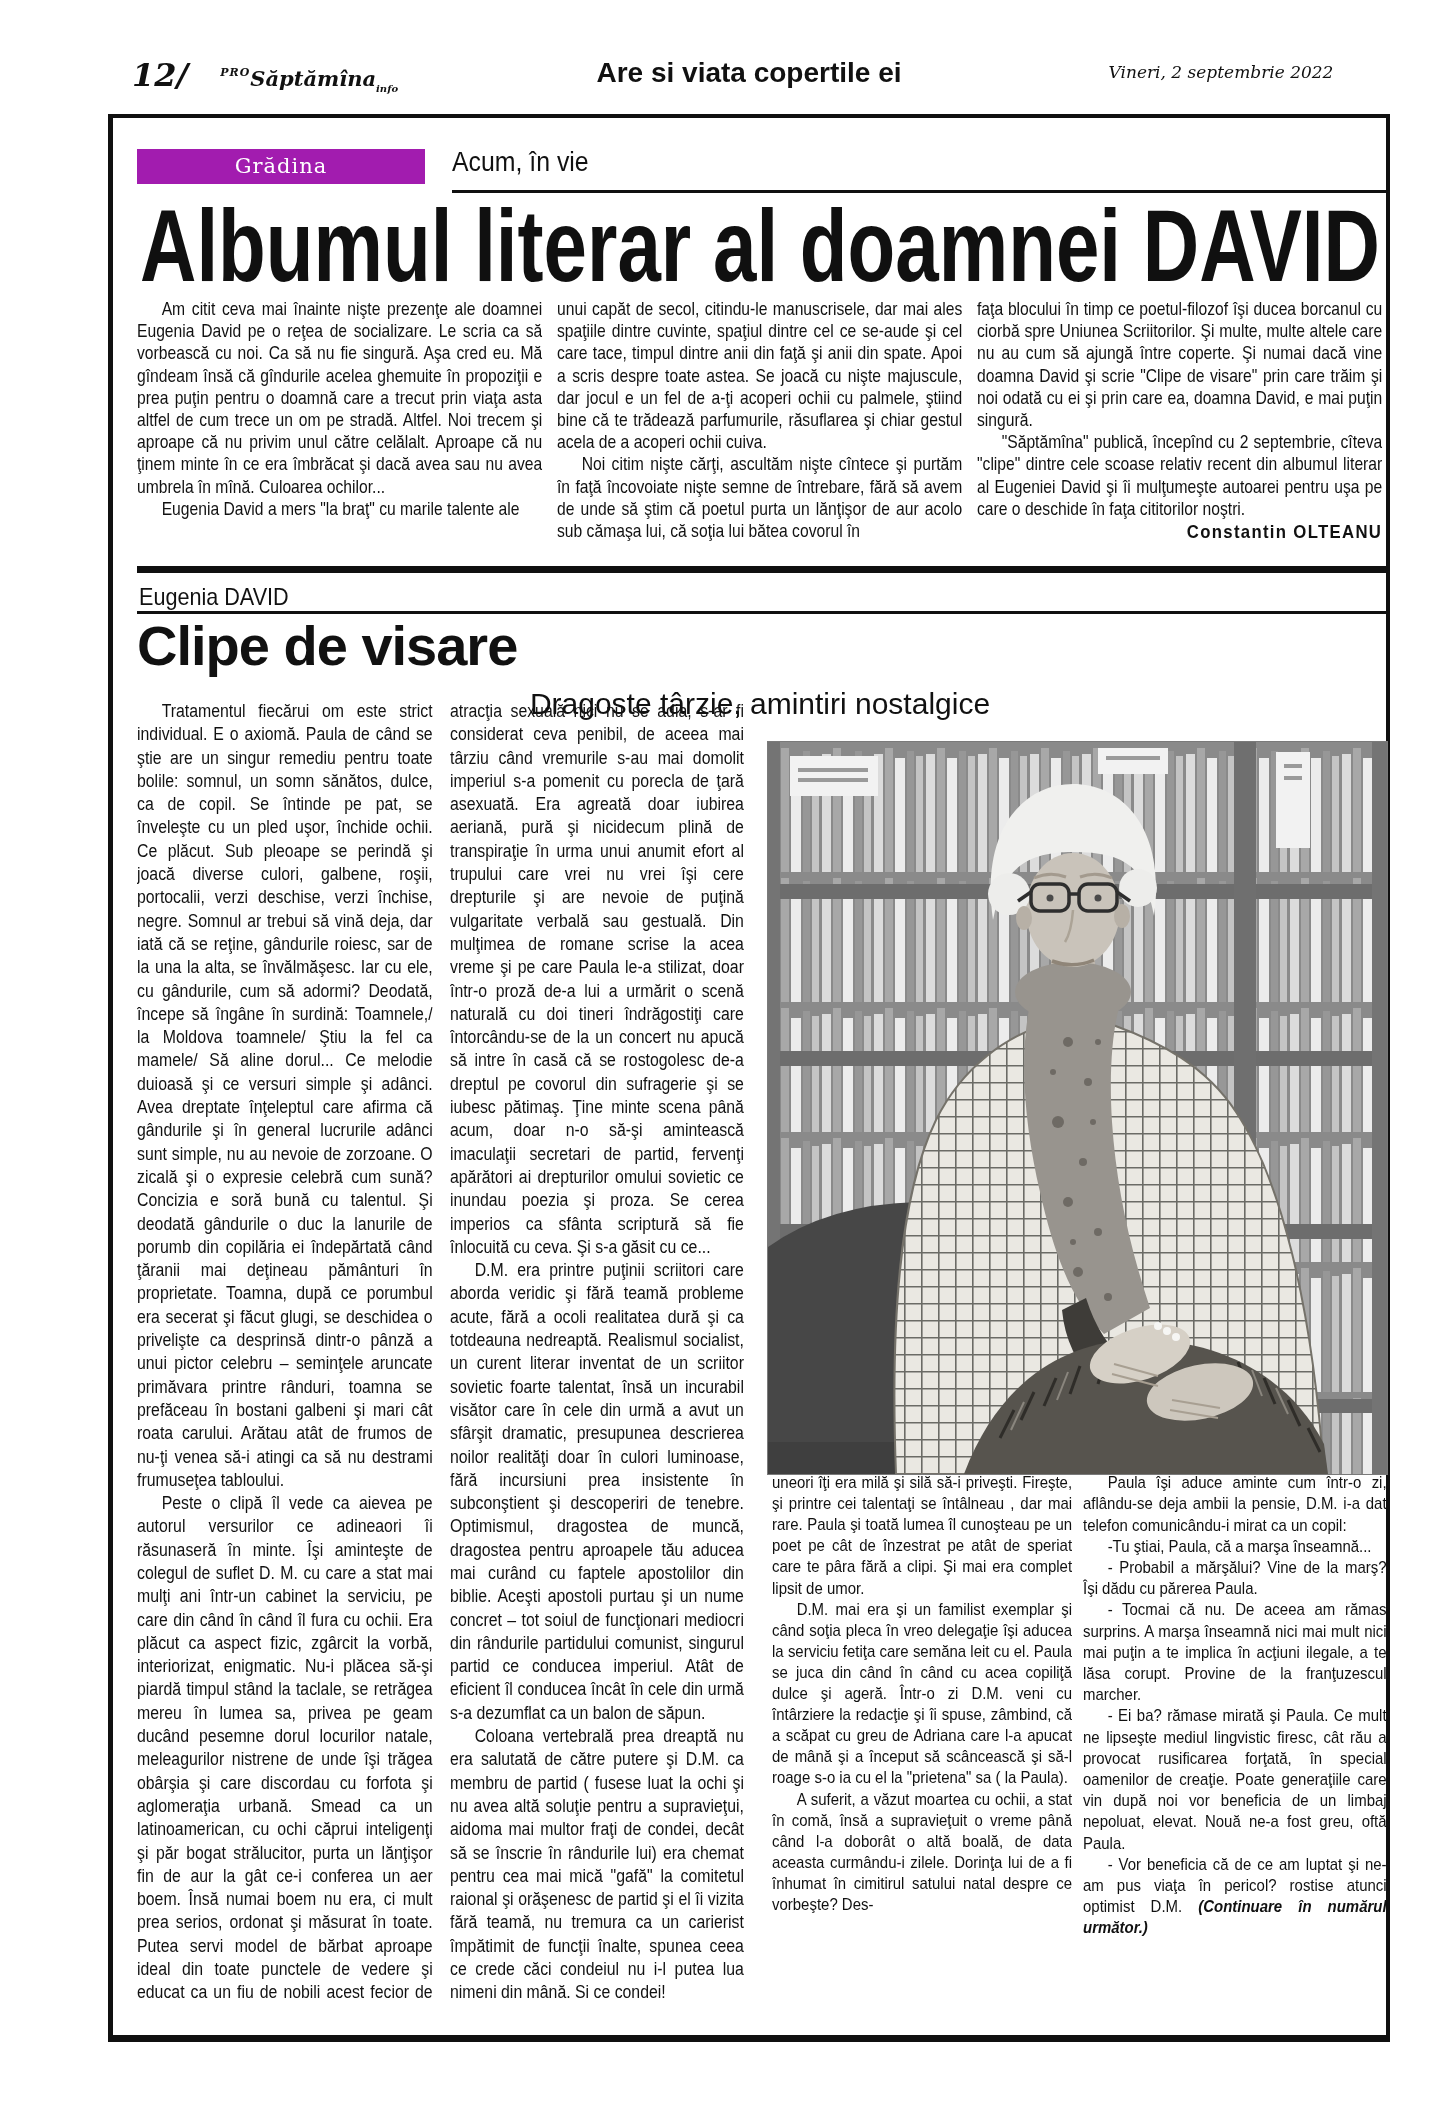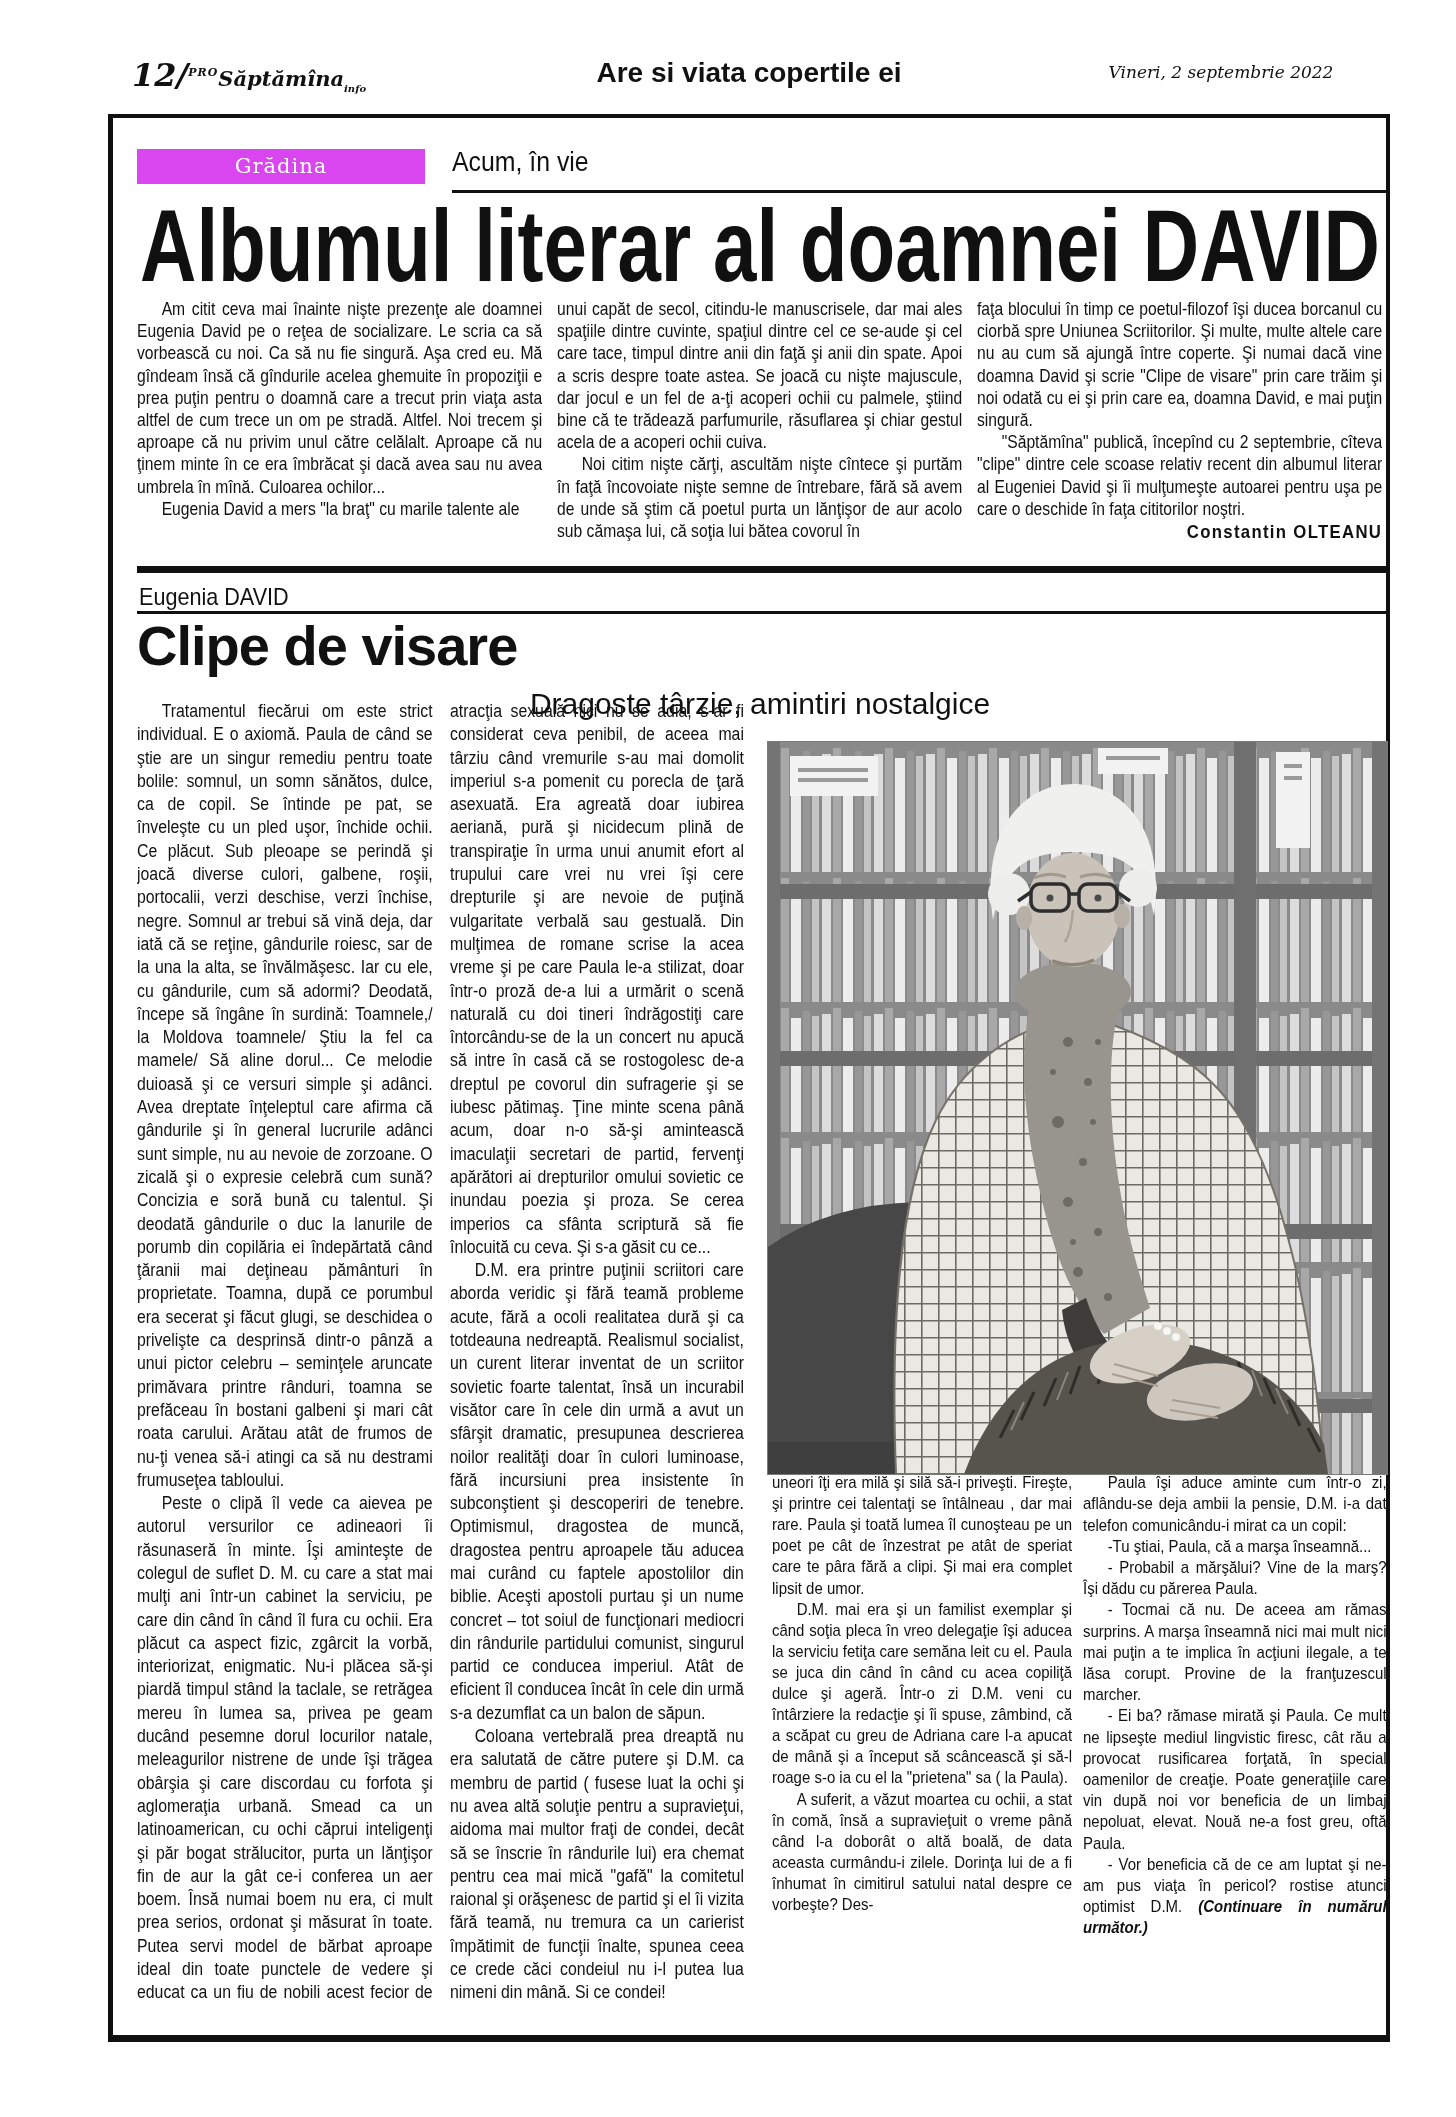--- a/index.html
+++ b/index.html
@@ -1,31 +1,31 @@
 <!DOCTYPE html>
 <html lang="ro"><head>
 <meta charset="utf-8">
 <style>
   html,body{margin:0;padding:0;background:#fff;}
   body{width:1456px;height:2117px;position:relative;font-family:"Liberation Sans",sans-serif;color:#111;overflow:hidden;}
   .abs{position:absolute;}
   
   .masthead{left:108px;top:56px;font-family:"DejaVu Serif",serif;font-style:italic;font-weight:bold;white-space:nowrap;}
   .masthead .pnum{font-size:32px;margin-left:24px;}
-  .masthead .pre{font-size:11px;letter-spacing:1px;vertical-align:10px;}
+  .masthead .pre{font-size:11px;letter-spacing:1px;vertical-align:10px;margin-left:32px;}
   .masthead .mname{font-size:21px;}
   .masthead .msub{font-size:10px;vertical-align:-6px;}
   .header-title{left:108px;top:57px;width:1282px;text-align:center;font-weight:bold;font-size:28px;letter-spacing:0;}
   .header-date{left:1052px;top:62px;width:338px;text-align:center;font-family:"DejaVu Serif",serif;font-style:italic;font-size:17px;}
   
   .frame{left:108px;top:114px;width:1282px;height:1928px;box-sizing:border-box;
          border-left:5px solid #101010;border-top:4px solid #101010;
          border-right:4px solid #101010;border-bottom:7px solid #101010;}
   
-  .section-box{left:137px;top:149px;width:288px;height:35px;background:#d946ef;color:#fff;
+  .section-box{left:137px;top:149px;width:288px;height:35px;background:#a21caf;color:#fff;
                font-family:"DejaVu Serif",serif;font-size:21px;line-height:35px;text-align:center;letter-spacing:1px;}
   .kicker{left:452px;top:147px;font-size:27px;transform:scaleX(.92);transform-origin:0 0;white-space:nowrap;}
   .kicker-rule{left:452px;top:190px;width:934px;height:3px;background:#101010;}
   
   .headline1{left:137px;top:199px;width:1246px;height:90px;}
   
   .a1{left:137px;top:298px;width:1246px;height:268px;}
   .a1col{position:absolute;top:0;width:460px;height:268px;overflow:hidden;
          font-size:17.8px;line-height:22.2px;text-align:justify;
          transform:scaleX(.881);transform-origin:0 0;}

